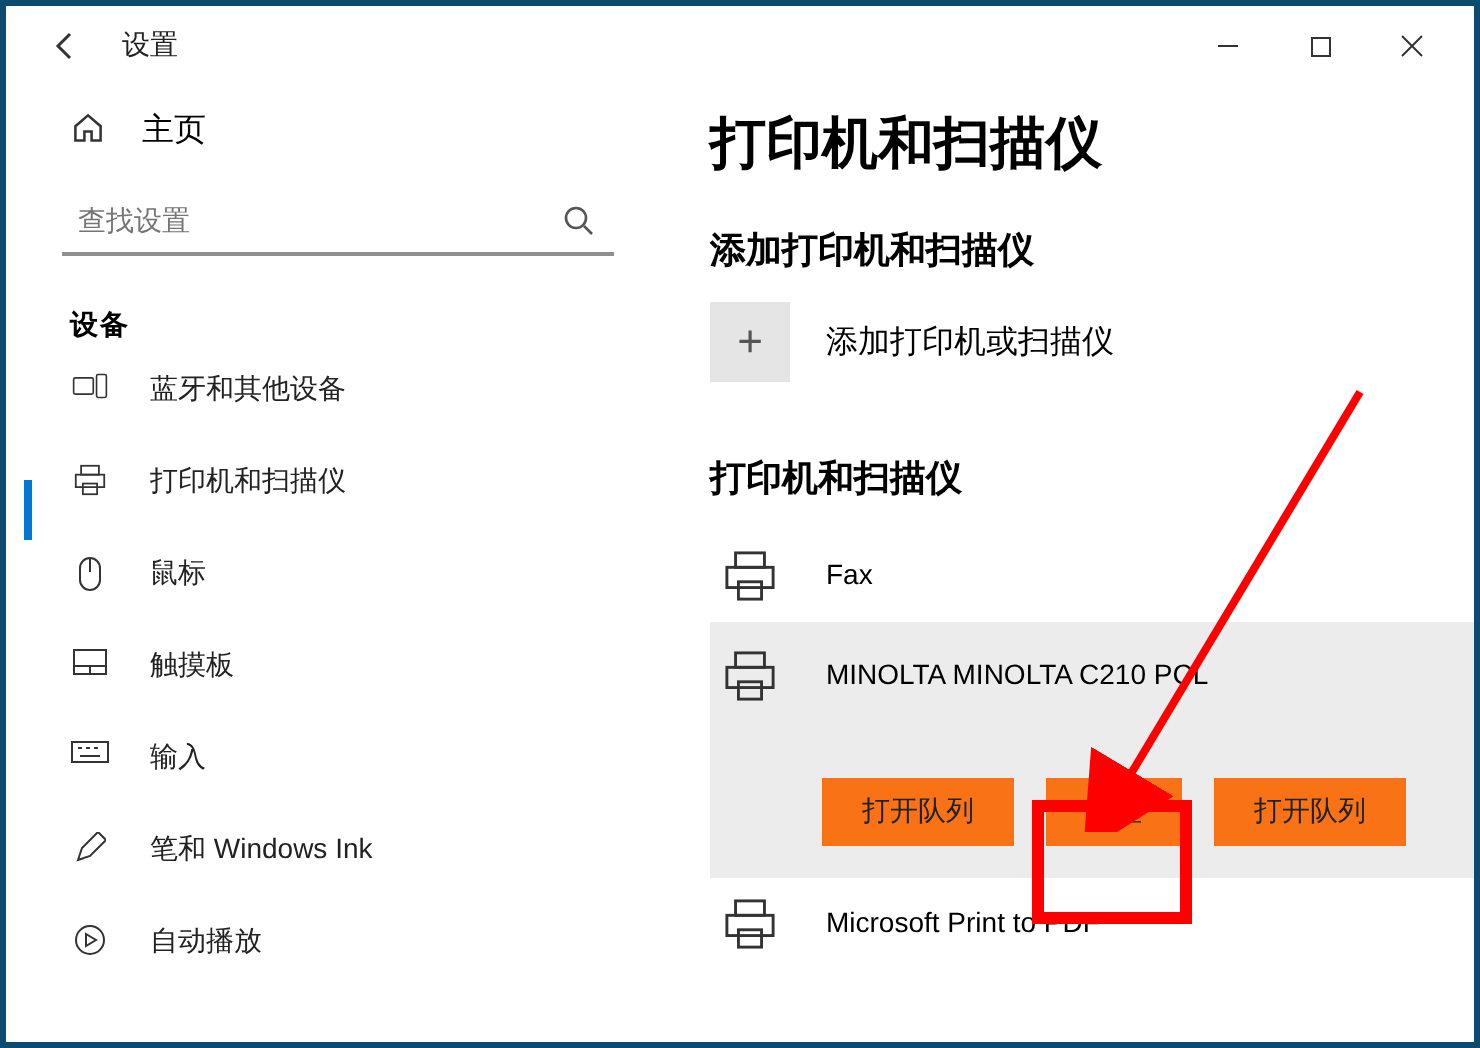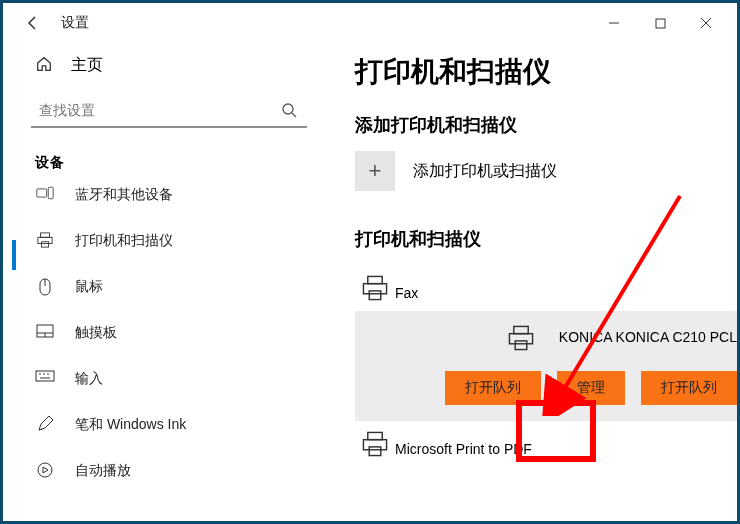--- a/index.html
+++ b/index.html
@@ -22,21 +22,21 @@
   .nav li { display:flex; height:46px; padding:0 22px; gap:20px; font-size:14px; color:#222;}
   .nav li.sel { position:relative; }
   .nav li.sel::before { content:""; position:absolute; left:-1px; top:8px; bottom:8px; width:4px; background:#0078d4;}
   .nav .ico { width:20px; display:flex; justify-content:center;}
   .main { flex:1; padding: 10px 0 0 30px; overflow:hidden;}
   h1 { font-size:28px; font-weight:600; margin-bottom:22px;}
   h2 { font-size:18px; font-weight:600; margin: 4px 0 14px 0;}
   .add-row { display:flex; align-items:center; gap:18px; margin-bottom:36px;}
   .add-btn { width:40px; height:40px; background:#e5e5e5; display:flex; align-items:center; justify-content:center; font-size:22px; color:#555;}
   .plist { display:flex; flex-direction:column; }
-  .pitem { display:flex; align-items:flex-end; gap:0; padding:10px 0 10px 0;}
+  .pitem { display:flex; align-items:flex-start; gap:18px; padding:10px 0 10px 0;}
   .pitem.selected { background:#ececec; padding:14px 0 16px 0; }
   .pico { width:40px; display:flex; justify-content:center; margin-left:0;}
   .pname { font-size:14px; padding-top:4px;}
   .actions { display:flex; gap:16px; margin-top:20px; margin-left:56px;}
   .abtn { background:#f97316; border:none; height:34px; padding:0 20px; font-size:14px; color:#222;}
   .highlight { position:absolute; border:6px solid #ff0000; width:80px; height:62px; left:516px; top:400px; pointer-events:none;}
   
   .arrow-svg { position:absolute; left:520px; top:186px; pointer-events:none;}
   svg { display:block; }
 </style>
@@ -185,21 +185,21 @@
 
         <div class="pitem selected" style="flex-direction:column;">
           <div style="display:flex; gap:18px; align-items:flex-start;">
             <span class="pico">
               <svg width="30" height="26" viewBox="0 0 20 18">
                   <rect x="5" y="1" width="10" height="5" stroke="#333" fill="none"></rect>
                   <rect x="2" y="6" width="16" height="7" stroke="#333" fill="none"></rect>
                   <rect x="6" y="11" width="8" height="6" stroke="#333" fill="none"></rect>
                 </svg>
             </span>
-            <span class="pname">KONICA KONICA C210 PCL</span>
+            <span class="pname">MINOLTA MINOLTA C210 PCL</span>
           </div>
           <div class="actions">
             <button class="abtn">打开队列</button>
             <button class="abtn">管理</button>
             <button class="abtn">打开队列</button>
           </div>
         </div>
 
         <div class="pitem">
           <span class="pico">

